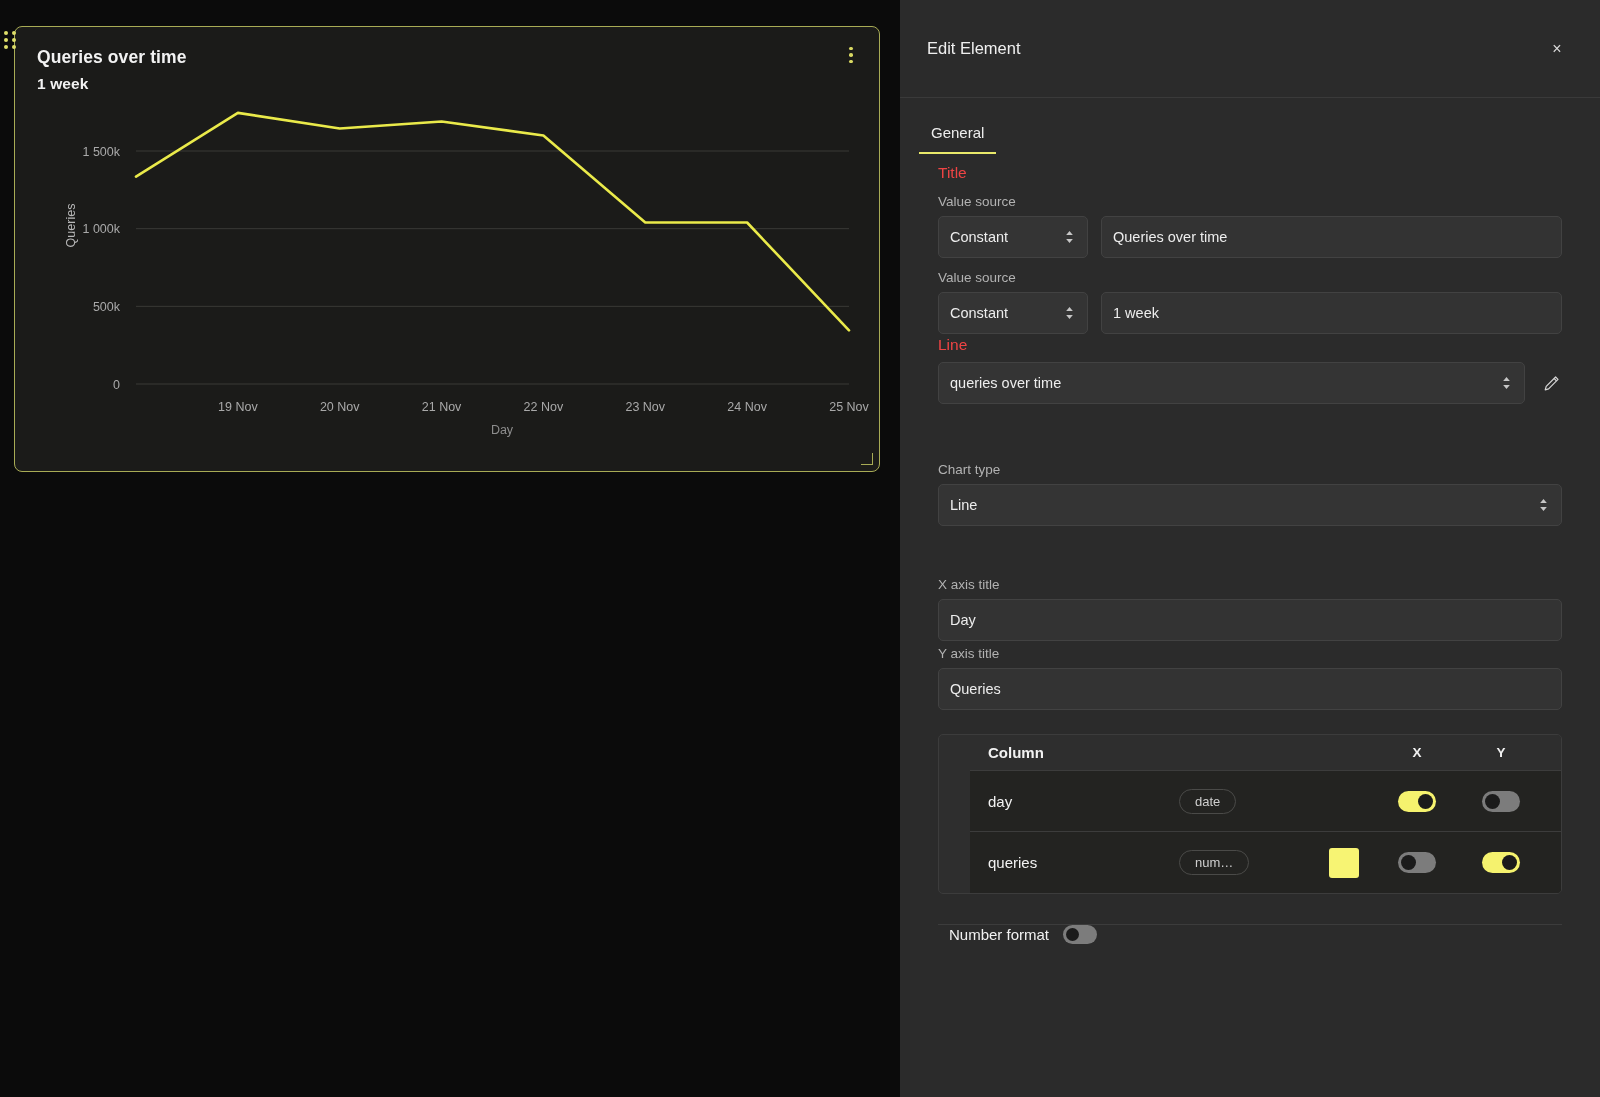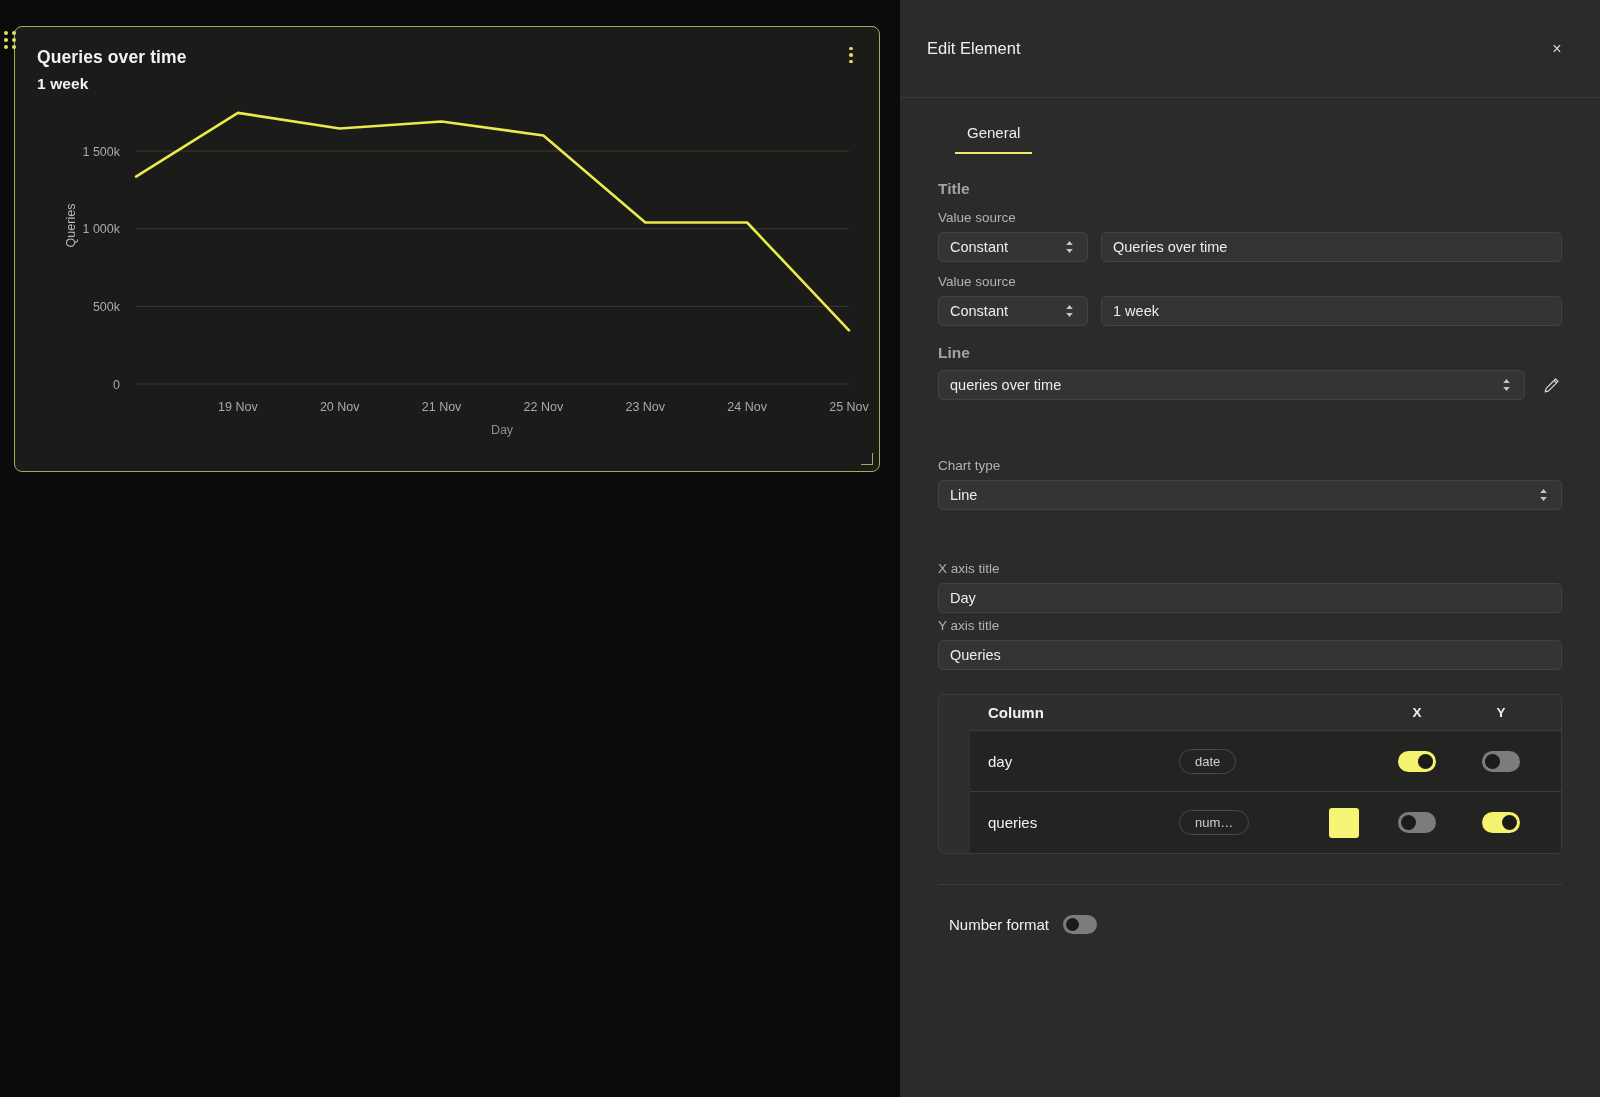--- a/index.html
+++ b/index.html
@@ -75,43 +75,43 @@
     display: flex; align-items: center; justify-content: space-between;
     padding: 0 30px 0 27px;
     border-bottom: 1px solid #3a3a3a;
   }
   .panel-title { font-size: 16.5px; color: #efefef; }
   .panel-close {
     width: 26px; height: 26px; display:flex; align-items:center; justify-content:center;
     color: #d8d8d8; font-size: 16px; cursor:pointer; line-height:1;
   }
 
-  .tabs { padding: 22px 0 0 19px; margin-left: 36px; }
+  .tabs { padding: 22px 0 0 19px; }
   .tab {
     display:inline-block;
     font-size: 15px; color: #ededed;
     padding: 4px 12px 11px 12px;
     border-bottom: 2.5px solid transparent;
     cursor: pointer;
   }
   .tab.active { border-bottom-color: #e9e96a; }
 
   .panel-body { padding: 8px 38px 0 38px; }
 
-  .sec-head { font-size: 15.5px; font-weight: bold; color: #a3a3a3; margin-top: 18px; }
+  .sec-head { font-size: 15.5px; font-weight: normal; color: #ef4444; margin-top: 2px; }
   .field-label { font-size: 13.5px; color: #b2b2b2; margin-top: 12px; margin-bottom: 7px; }
   .field-label.tight { margin-top: 5px; }
 
   .row { display: flex; gap: 13px; align-items: center; }
 
   .select, .input {
     background: #343434;
     border: 1px solid #424242;
     border-radius: 5px;
-    height: 30px;
+    height: 42px;
     display: flex; align-items: center;
     padding: 0 11px;
     font-size: 14.5px;
     color: #ededed;
     cursor: pointer;
   }
   .input { cursor: text; background:#333333; }
   .select { justify-content: space-between; }
   .select .val { white-space: nowrap; overflow: hidden; text-overflow: ellipsis; }
   .sel-const { width: 150px; }
@@ -175,21 +175,21 @@
     position:absolute; top: 3px; left: 3px;
     width: 15px; height: 15px; border-radius: 50%;
     background: #1b1b1b;
   }
   .toggle.on .knob { left: auto; right: 3px; }
   .toggle.small { width: 34px; height: 19px; flex:0 0 34px; }
   .toggle.small .knob { width: 13px; height: 13px; top:3px; }
 
   .divider { height: 1px; background: #3c3c3c; margin-top: 30px; }
 
-  .numfmt-row { display: flex; align-items: center; gap: 14px; margin-top: 30px; padding-left: 11px;}
+  .numfmt-row { display: flex; align-items: center; gap: 14px; padding-left: 11px;}
   .numfmt-label { font-size: 15px; color: #f2f2f2; }
 </style>
 </head>
 <body>
 
 <div id="root">
 
   <div class="canvas">
 
     <div class="drag-handle">

